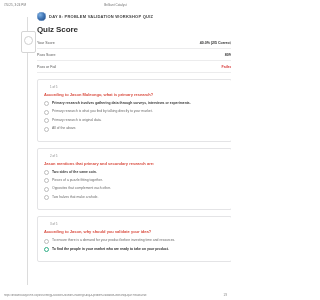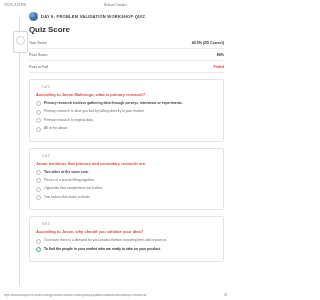--- a/index.html
+++ b/index.html
@@ -61,21 +61,21 @@
     white-space: nowrap;
     overflow: hidden;
     text-overflow: clip;
     max-width: 190px;
   }
 
   
   .page {
     position: absolute;
     top: 9px;
-    left: 0;
+    left: 8px;
     width: 231px;
     height: 280px;
     overflow: hidden;
   }
 
   
   .rail {
     position: absolute;
     left: 19px;
     top: 8px;

